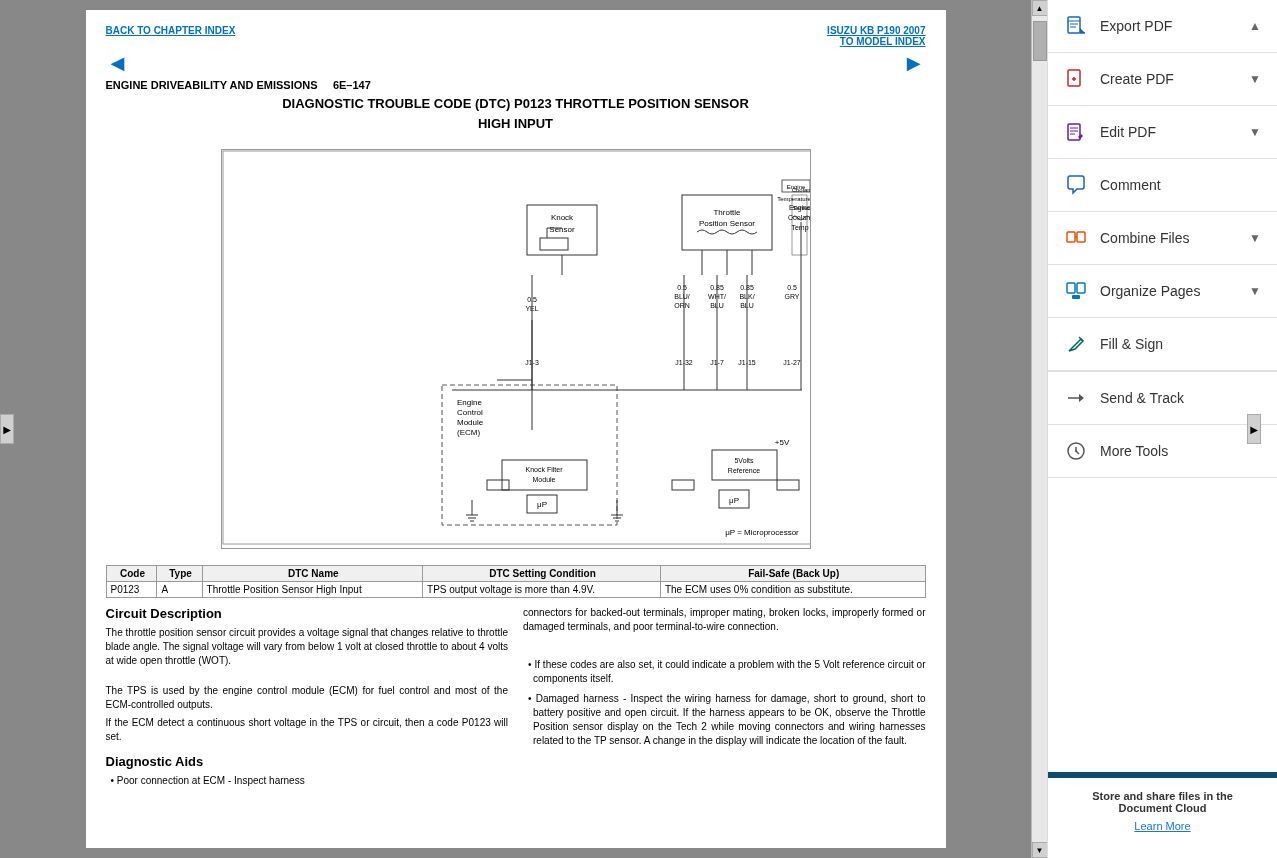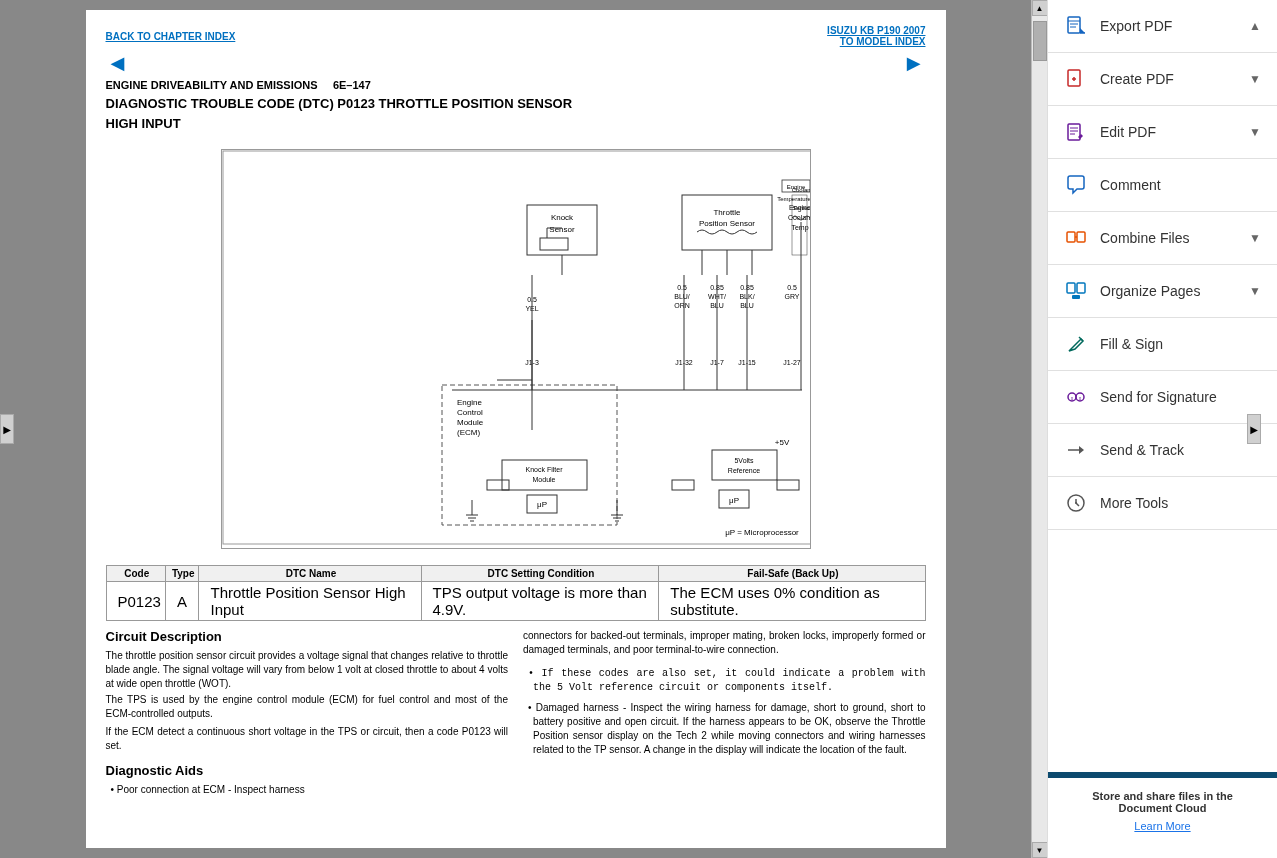--- a/index.html
+++ b/index.html
@@ -33,39 +33,38 @@
       padding: 15px 20px;
       position: relative;
     }
 
     .doc-header {
       display: flex;
       justify-content: space-between;
       margin-bottom: 5px;
       font-size: 10px;
       color: #0070c0;
-      align-items: center;
     }
 
     .nav-arrows {
       display: flex;
       justify-content: space-between;
       margin-bottom: 5px;
       padding: 0 5px;
     }
 
     .doc-title-section {
       text-align: center;
       margin-bottom: 10px;
     }
 
     .doc-main-title {
       font-size: 13px;
       font-weight: bold;
-      text-align: left;
+      text-align: center;
       margin: 5px 0;
     }
 
     
     .circuit-diagram {
       border: 1px solid #999;
       margin: 8px auto;
       width: 590px;
       height: 400px;
       display: block;
@@ -84,22 +83,21 @@
       border: 1px solid #999;
       padding: 2px 4px;
     }
     .dtc-table th {
       background: #f0f0f0;
       font-weight: bold;
       text-align: center;
       padding-left: 6px;
     }
     .dtc-table td {
-      font-size: 15px;
-      padding-left: 11px;
+      font-size: 10px;
     }
 
     .two-col {
       display: grid;
       grid-template-columns: 1fr 1fr;
       gap: 15px;
       margin-top: 8px;
     }
 
     .section-title {
@@ -444,28 +442,28 @@
               <td>TPS output voltage is more than 4.9V.</td>
               <td>The ECM uses 0% condition as substitute.</td>
             </tr>
           </tbody>
         </table>
 
         <div class="two-col">
           <div>
             <div class="section-title">Circuit Description</div>
             <p class="body-text">The throttle position sensor circuit provides a voltage signal that changes relative to throttle blade angle. The signal voltage will vary from below 1 volt at closed throttle to about 4 volts at wide open throttle (WOT).</p>
-            <p class="body-text" style="margin-top:2px;">The TPS is used by the engine control module (ECM) for fuel control and most of the ECM-controlled outputs.</p>
+            <p class="body-text" style="margin-top:16px;">The TPS is used by the engine control module (ECM) for fuel control and most of the ECM-controlled outputs.</p>
             <p class="body-text" style="margin-top:4px;">If the ECM detect a continuous short voltage in the TPS or circuit, then a code P0123 will set.</p>
             <div class="section-title" style="margin-top:10px;">Diagnostic Aids</div>
             <p class="bullet-item">• Poor connection at ECM - Inspect harness</p>
           </div>
           <div>
             <p class="body-text">connectors for backed-out terminals, improper mating, broken locks, improperly formed or damaged terminals, and poor terminal-to-wire connection.</p>
-            <p class="bullet-item" style="margin-top:10px;font-family:Liberation Mono, monospace;">• If these codes are also set, it could indicate a problem with the 5 Volt reference circuit or components itself.</p>
+            <p class="bullet-item" style="margin-top:24px;">• If these codes are also set, it could indicate a problem with the 5 Volt reference circuit or components itself.</p>
             <p class="bullet-item" style="margin-top:6px;">• Damaged harness - Inspect the wiring harness for damage, short to ground, short to battery positive and open circuit. If the harness appears to be OK, observe the Throttle Position sensor display on the Tech 2 while moving connectors and wiring harnesses related to the TP sensor. A change in the display will indicate the location of the fault.</p>
           </div>
         </div>
 
       </div>
     </div>
 
     <div class="right-toggle">▶</div>
 
     <div class="scrollbar-right">
@@ -569,31 +567,20 @@
           <svg width="22" height="22" viewBox="0 0 22 22" xmlns="http://www.w3.org/2000/svg">
             <path d="M4,18 L8,14 L16,6 L18,8 L10,16 L4,18 Z" fill="none" stroke="#00695c" stroke-width="1.5"></path>
             <line x1="14" y1="4" x2="18" y2="8" stroke="#00695c" stroke-width="1.5"></line>
           </svg>
         </div>
         <span class="panel-label">Fill &amp; Sign</span>
       </div>
 
       <div class="divider-line"></div>
 
-      <div class="panel-item">
-        <div class="panel-icon">
-          <svg width="22" height="22" viewBox="0 0 22 22" xmlns="http://www.w3.org/2000/svg">
-            <circle cx="7" cy="11" r="4" fill="none" stroke="#6a1b9a" stroke-width="1.5"></circle>
-            <circle cx="15" cy="11" r="4" fill="none" stroke="#6a1b9a" stroke-width="1.5"></circle>
-            <text x="7" y="14" text-anchor="middle" font-size="5" fill="#6a1b9a">x</text>
-            <text x="15" y="14" text-anchor="middle" font-size="5" fill="#6a1b9a">x</text>
-          </svg>
-        </div>
-        <span class="panel-label">Send for Signature</span>
-      </div>
 
       <div class="divider-line"></div>
 
       <div class="panel-item">
         <div class="panel-icon">
           <svg width="22" height="22" viewBox="0 0 22 22" xmlns="http://www.w3.org/2000/svg">
             <line x1="3" y1="11" x2="17" y2="11" stroke="#555" stroke-width="1.5"></line>
             <polygon points="14,7 19,11 14,15" fill="#555"></polygon>
           </svg>
         </div>

